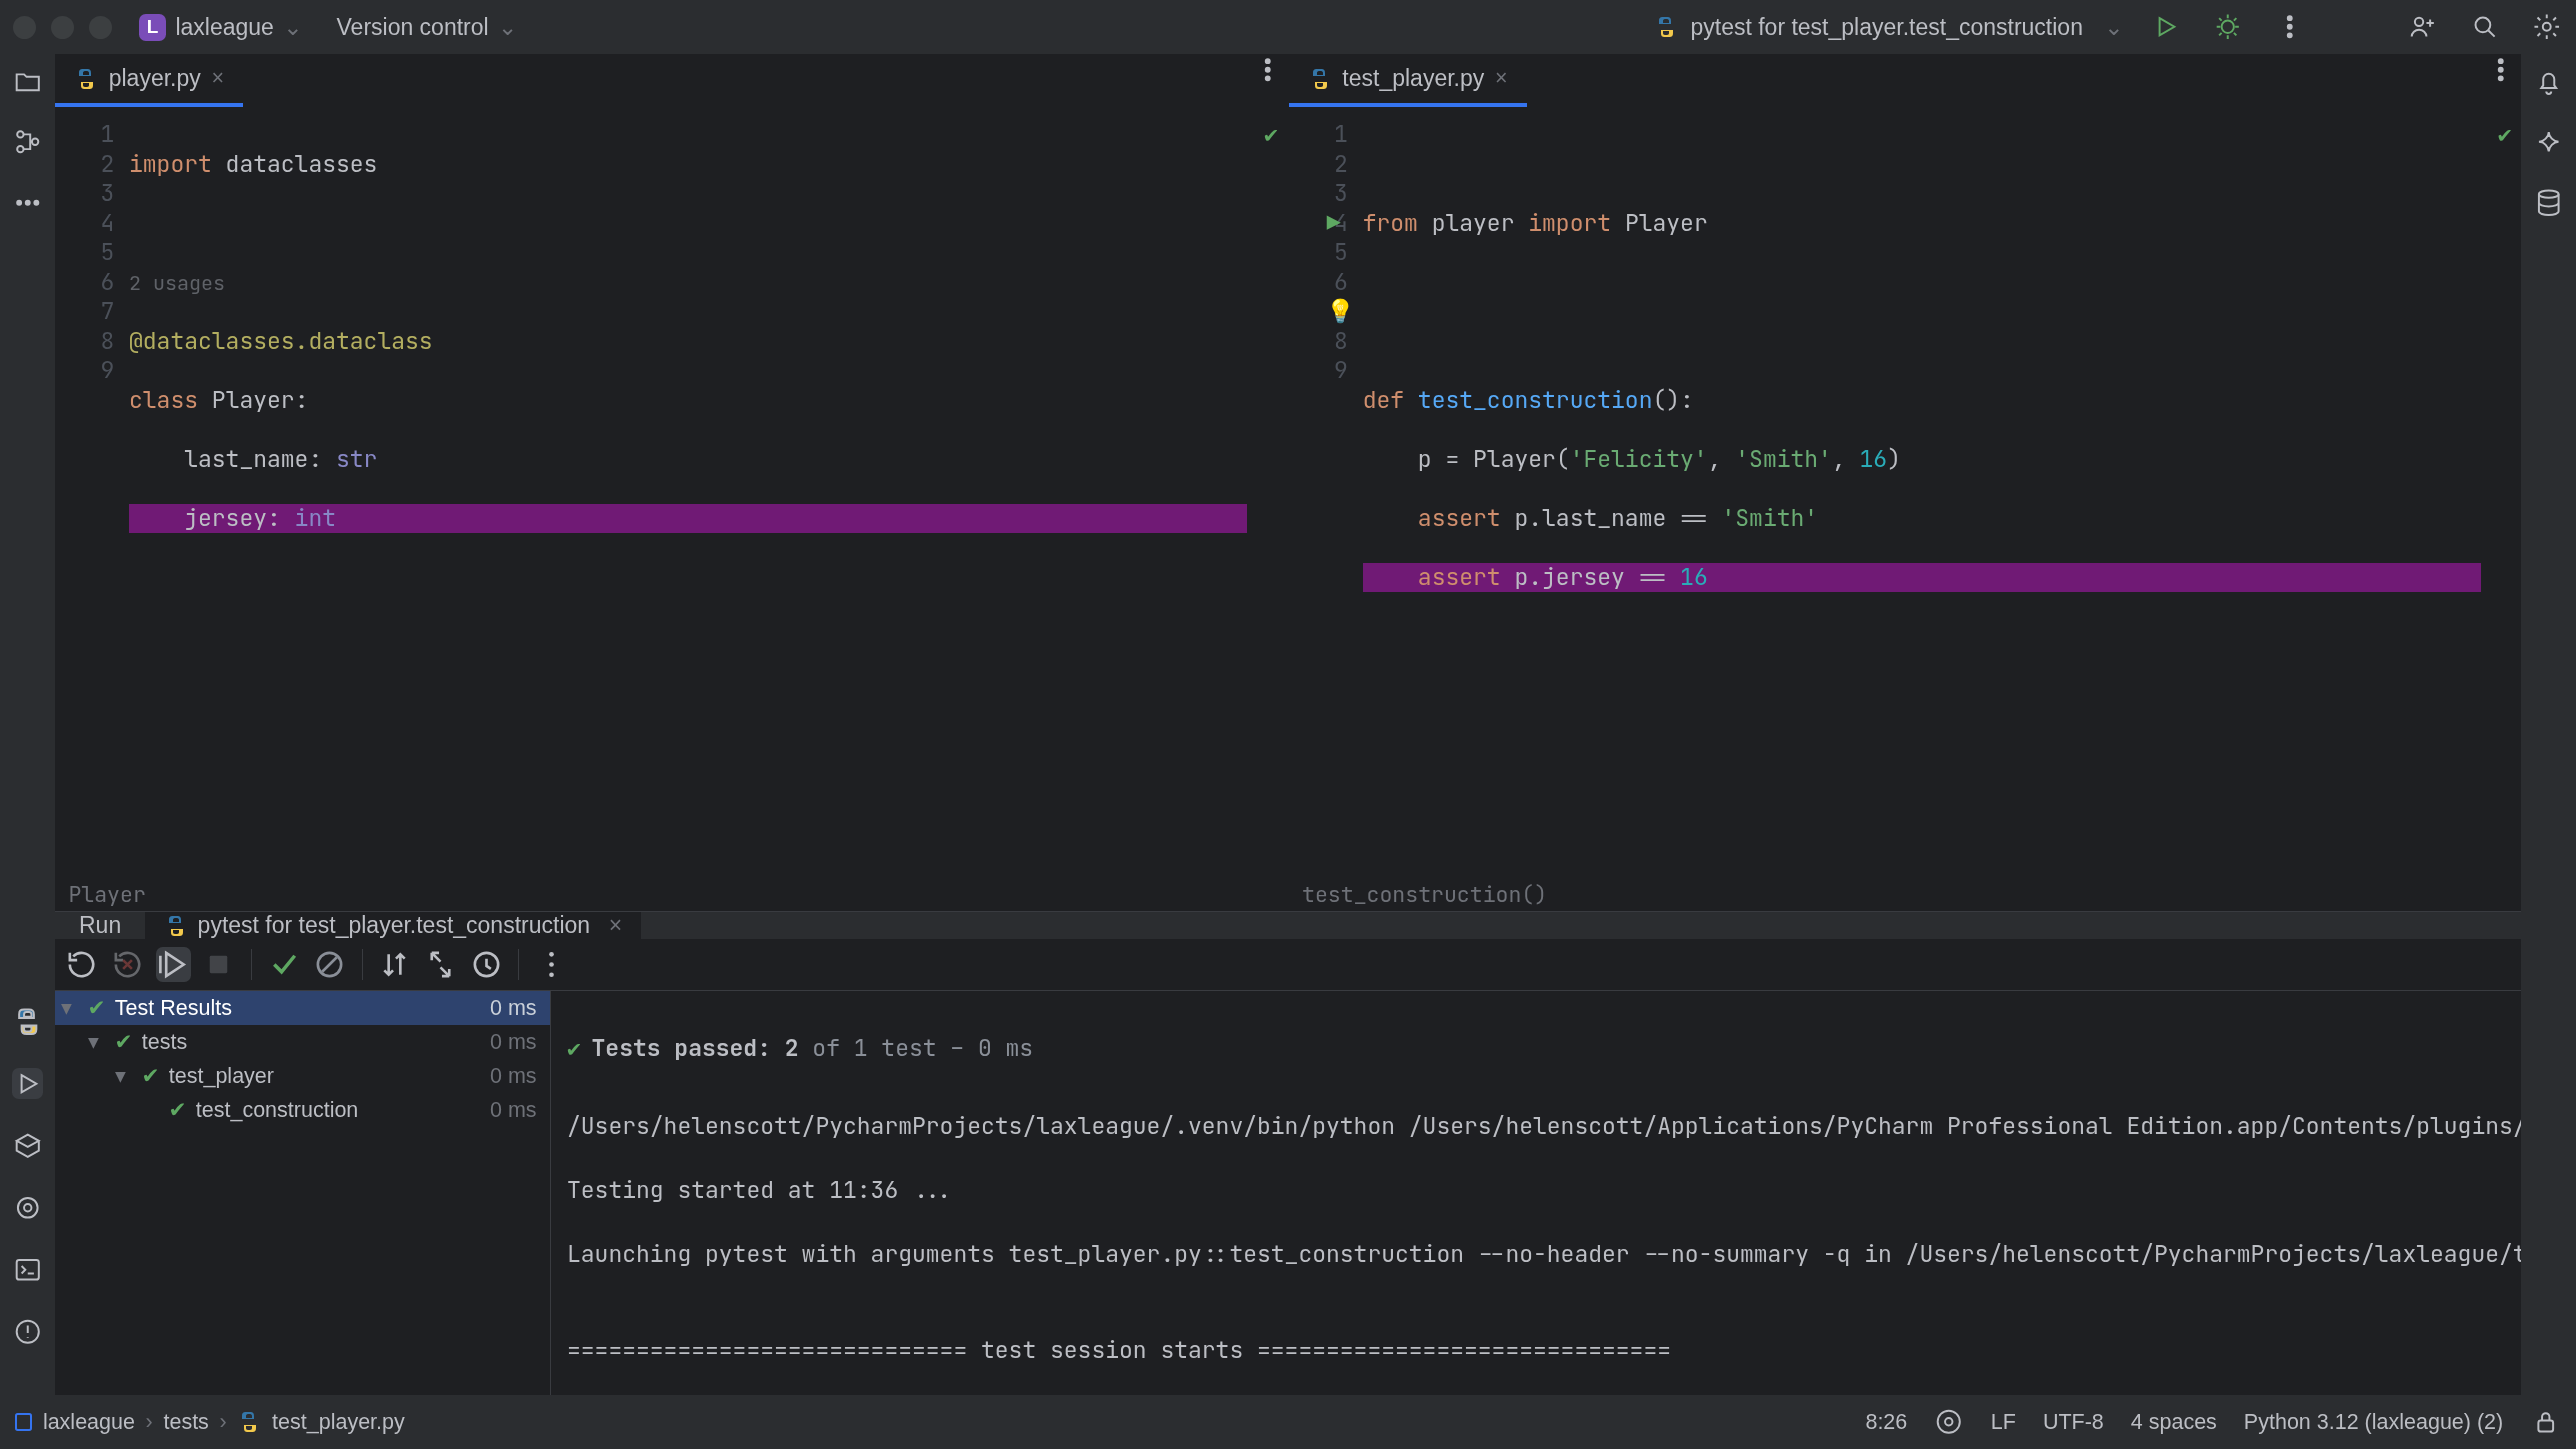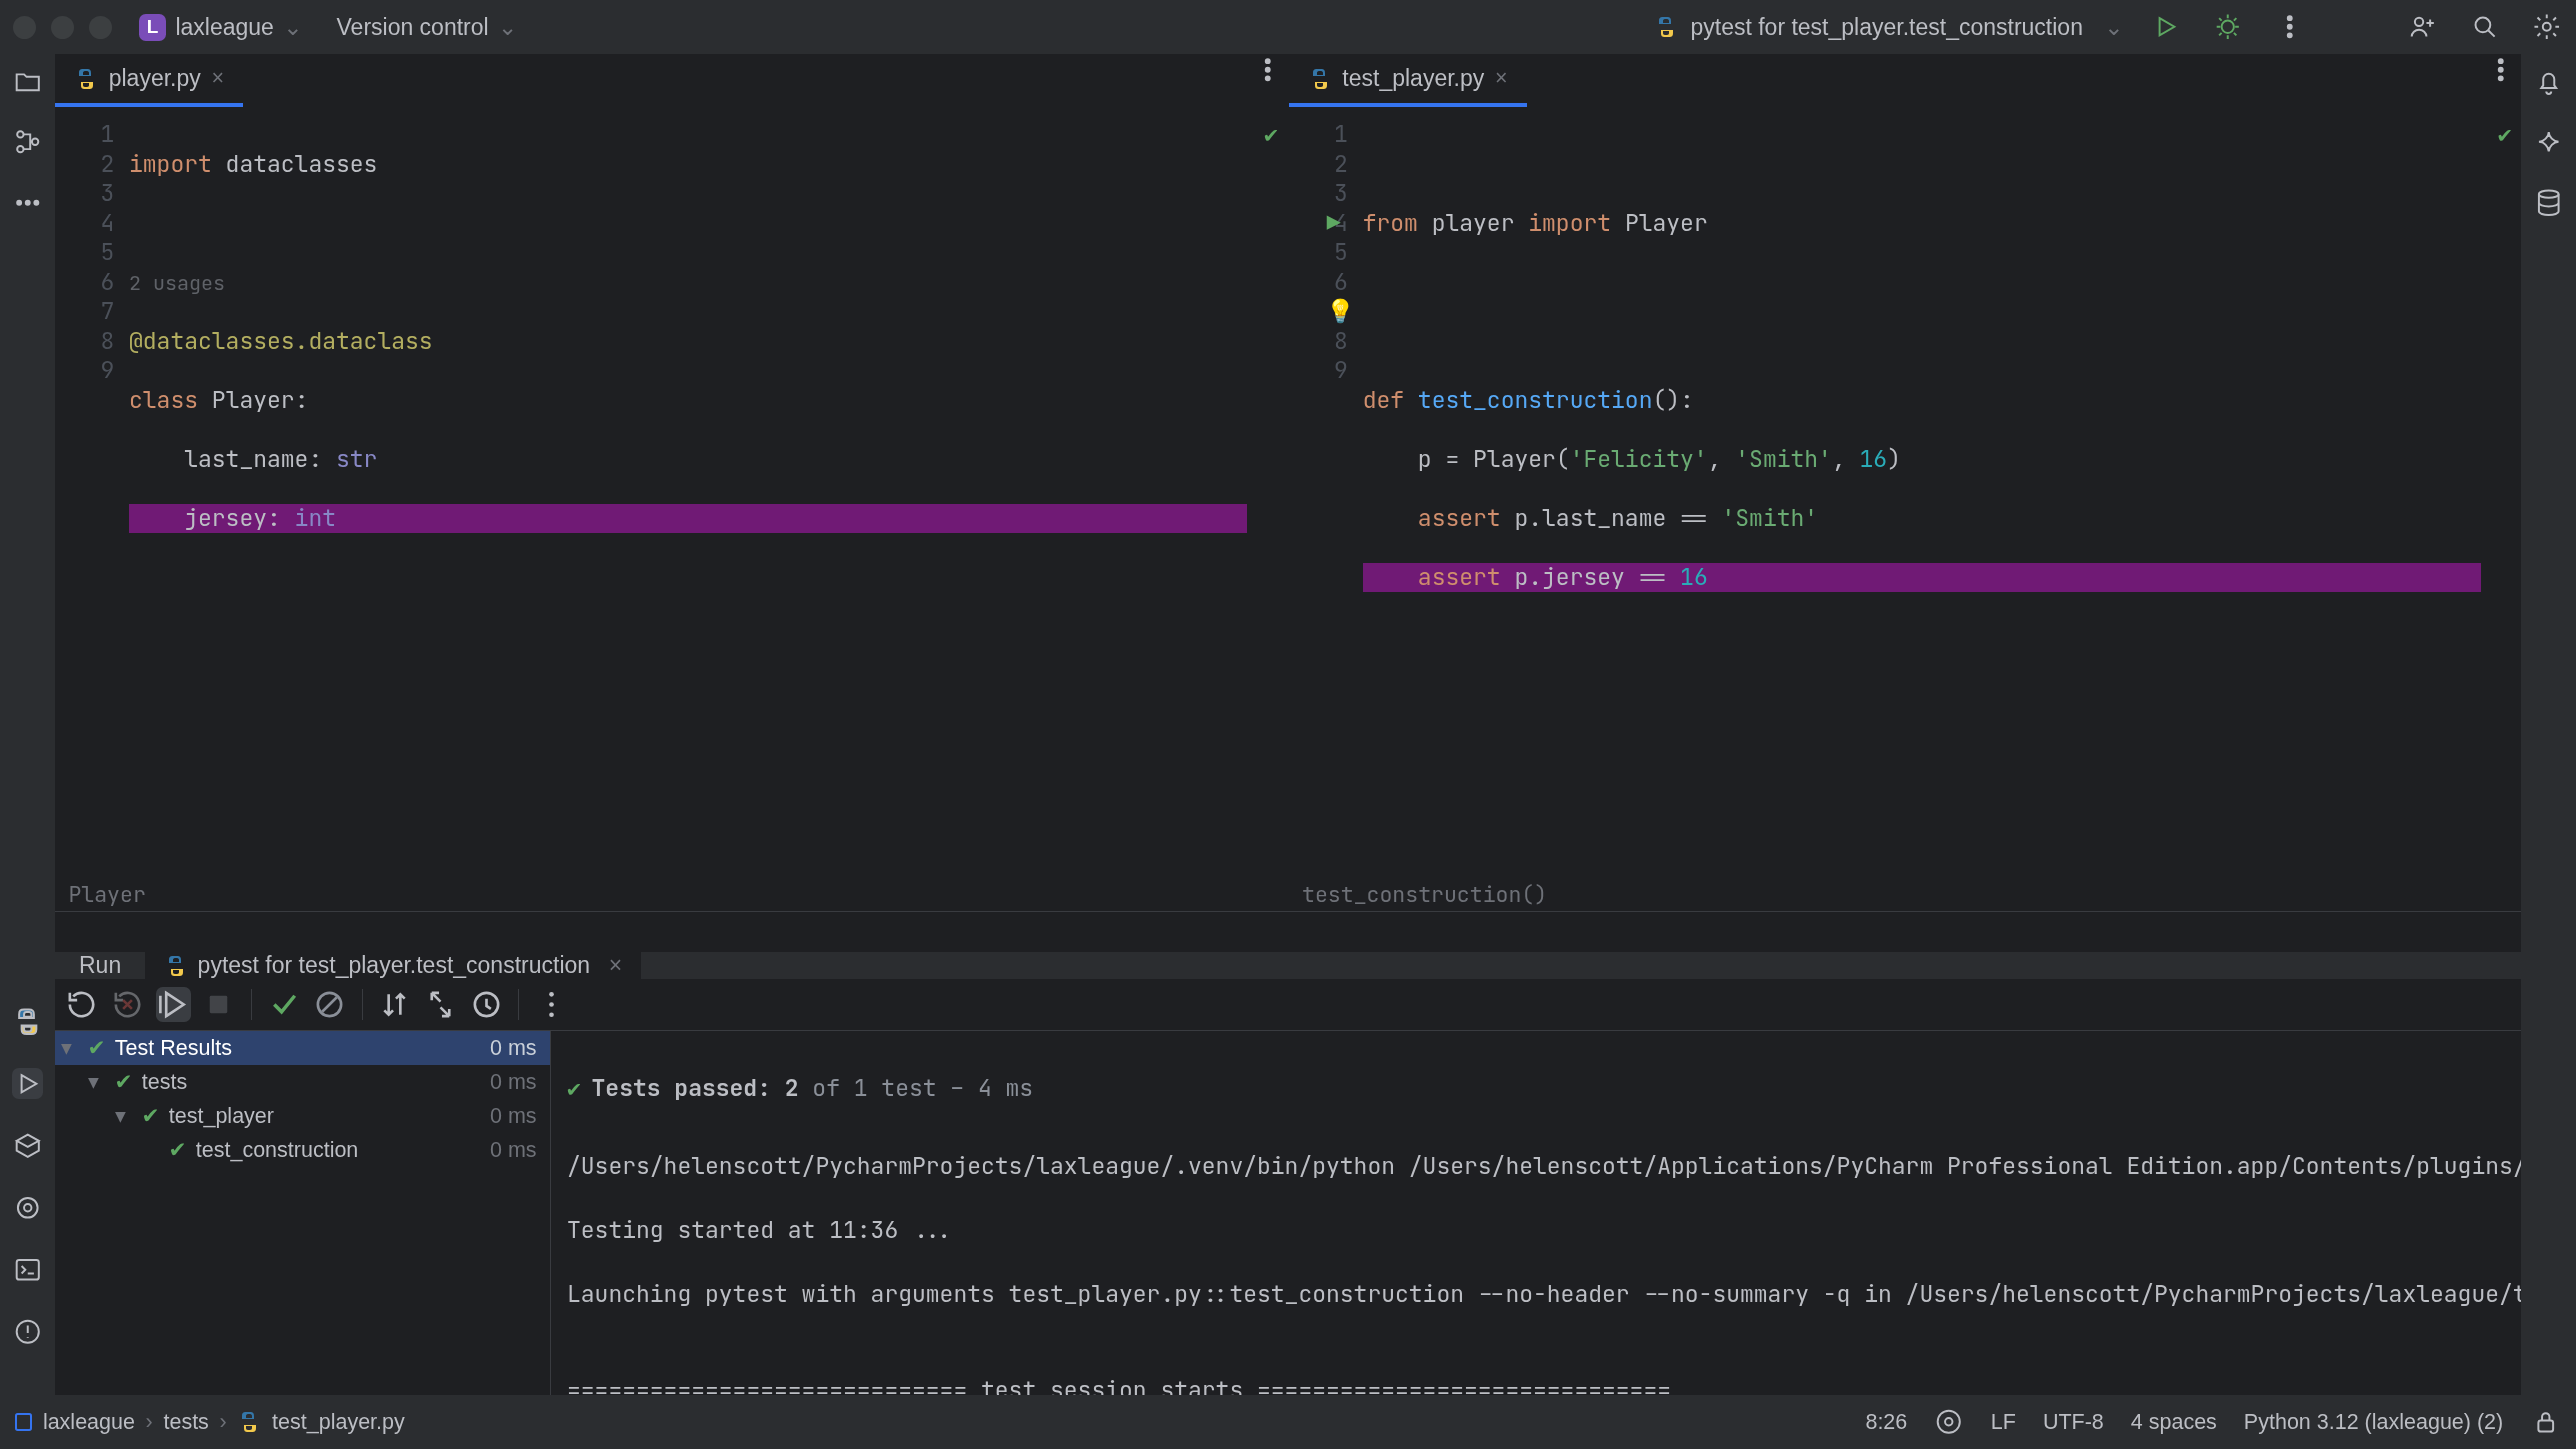--- a/index.html
+++ b/index.html
@@ -48,21 +48,21 @@
 .str { color: #6aab73; }
 .num { color: #2aacb8; }
 .dec { color: #b3ae60; }
 .id { color: #bcbec4; }
 .builtin { color: #8888c6; }
 
 .breadcrumb { height: 34px; display: flex; align-items: center; padding-left: 13.4px; color: #6e7178; font-size: 21.5px; font-family: "JetBrains Mono", Menlo, Consolas, monospace; }
 
 .splitter-v { width: 1.3px; background: #1e1f22; }
 .bottom { height: 484px; display: flex; flex-direction: column; border-top: 0.7px solid #393b40; }
-.bottom-tabs { height: 52px; display: flex; align-items: center; background: #2b2d30; margin-top: 40px; }
+.bottom-tabs { height: 52px; display: flex; align-items: center; background: #2b2d30; }
 .bottom-tabs .rt { padding: 0 24px; color: #bcbec4; font-size: 23px; height: 100%; display: flex; align-items: center; }
 .bottom-tabs .cfg { display: flex; align-items: center; gap: 9.4px; padding: 0 19px; background: #1e1f22; height: 100%; font-size: 23px; }
 .bottom-tabs .cfg .close { color: #6e7178; margin-left: 9.4px; }
 
 .runbody { flex: 1; display: flex; }
 
 .run-content { flex: 1; display: flex; flex-direction: column; }
 .run-toolbar { height: 52px; display: flex; align-items: center; gap: 10.7px; padding-left: 9.4px; border-bottom: 0.7px solid #393b40; }
 .tbtn { width: 35px; height: 35px; border-radius: 6.7px; display: flex; align-items: center; justify-content: center; cursor: pointer; }
 .tbtn.selected { background: #3a3d42; }
@@ -398,21 +398,21 @@
                   <span class="time">0 ms</span>
                 </div>
                 <div class="tree-row indent3">
                   <span class="arrow"></span>
                   <span class="ok">✔</span>
                   <span>test_construction</span>
                   <span class="time">0 ms</span>
                 </div>
               </div>
               <div class="console">
-<div class="hdr"><span class="pass-check">✔</span><span><b>Tests passed: 2</b><span class="muted"> of 1 test – 4 ms</span></span></div>
+<div class="hdr"><span class="pass-check">✔</span><span><b>Tests passed: 2</b><span class="muted"> of 1 test – 0 ms</span></span></div>
 <div>/Users/helenscott/PycharmProjects/laxleague/.venv/bin/python /Users/helenscott/Applications/PyCharm Professional Edition.app/Contents/plugins/python/helpers/pycharm/_jb_pytest_runner</div>
 <div>Testing started at 11:36 ...</div>
 <div>Launching pytest with arguments test_player.py::test_construction --no-header --no-summary -q in /Users/helenscott/PycharmProjects/laxleague/tests</div>
 <div></div>
 <div>============================= test session starts ==============================</div>
 <div>collecting ... collected 1 item</div>
 <div></div>
 
 <div></div>
 

